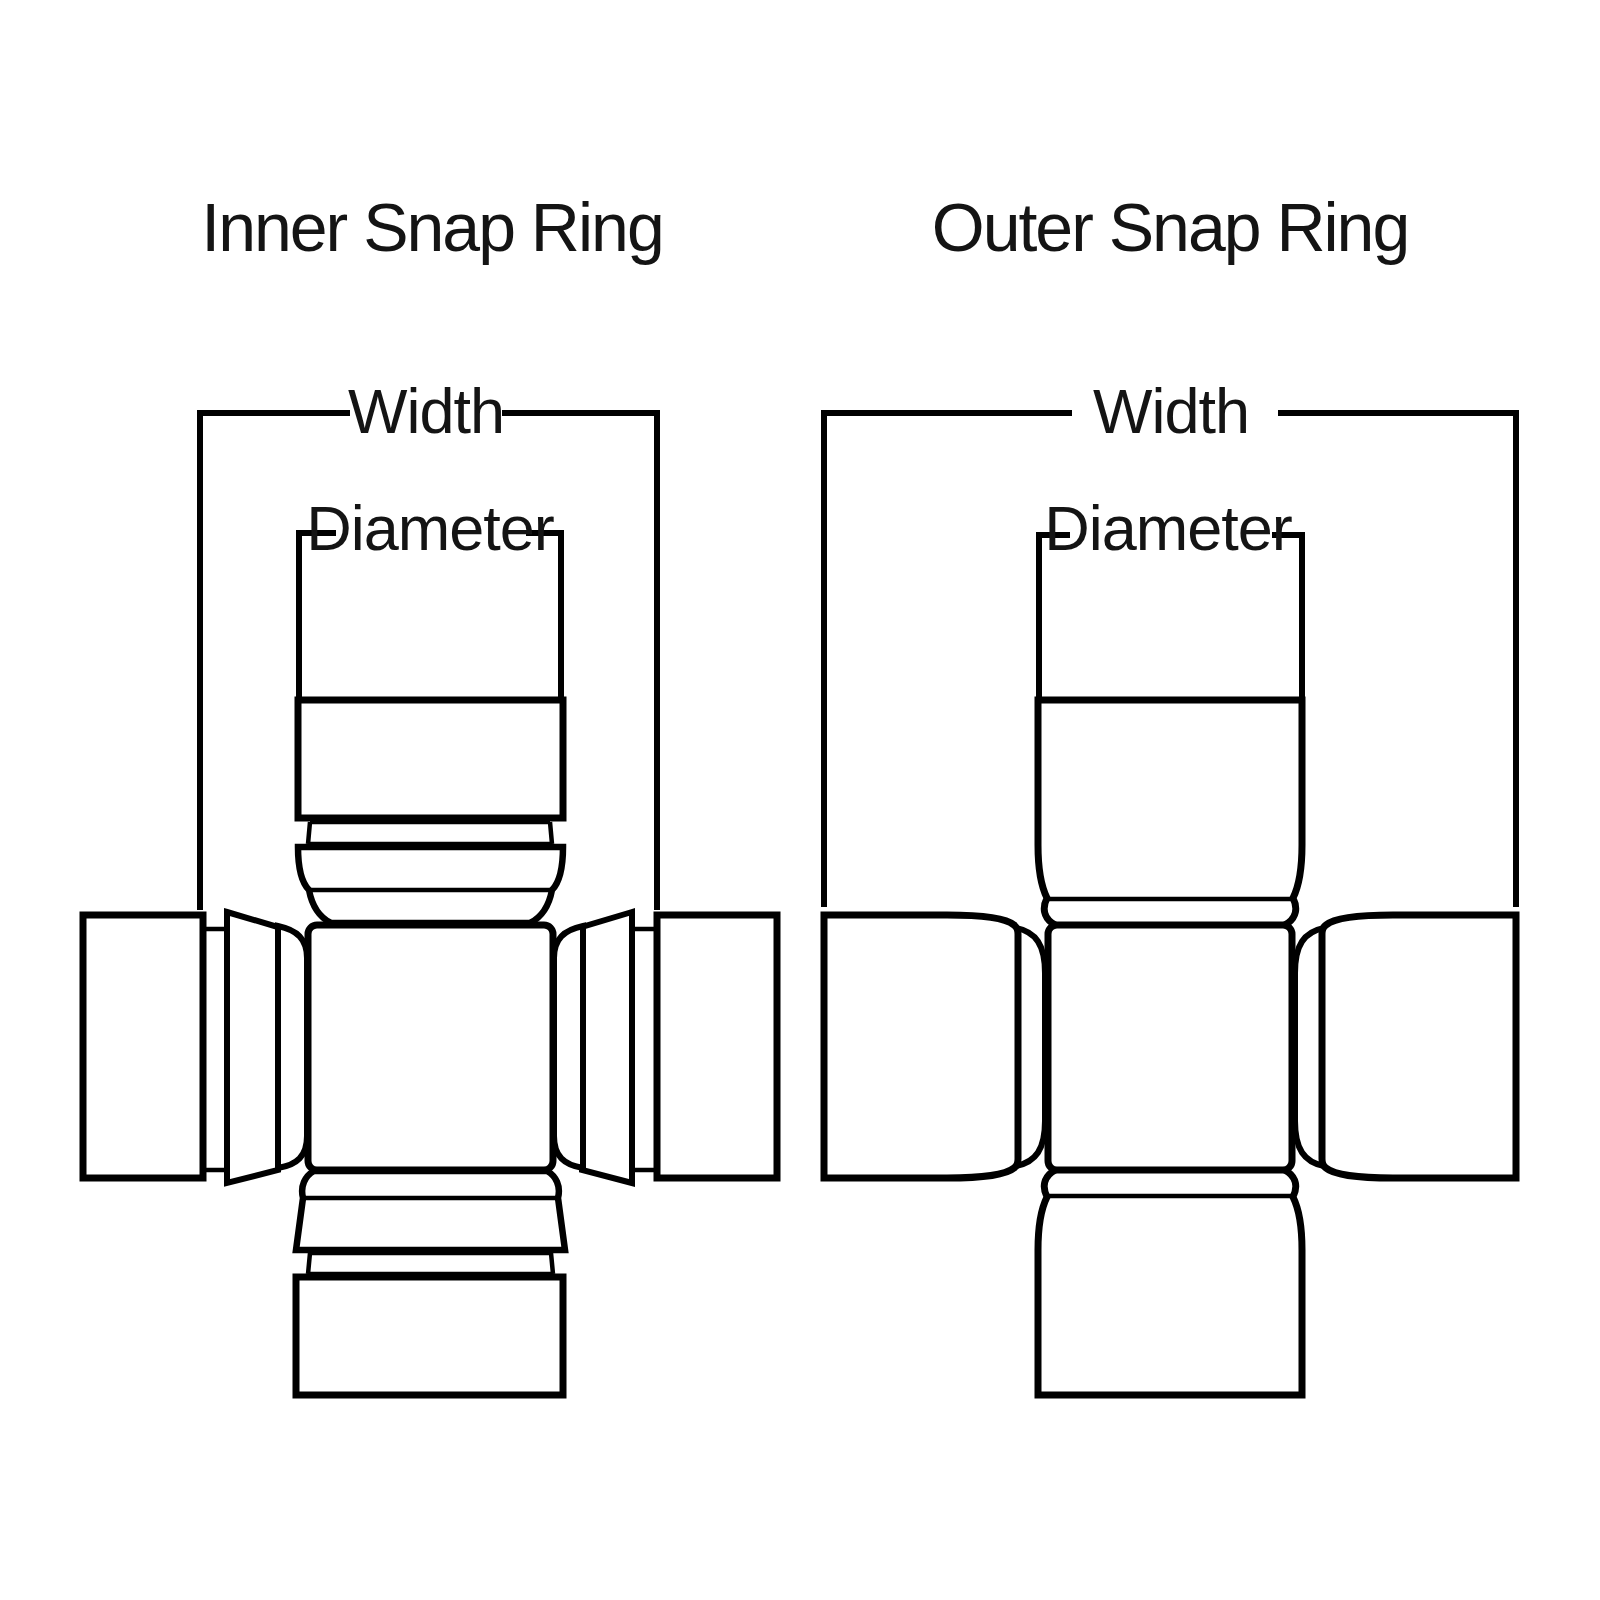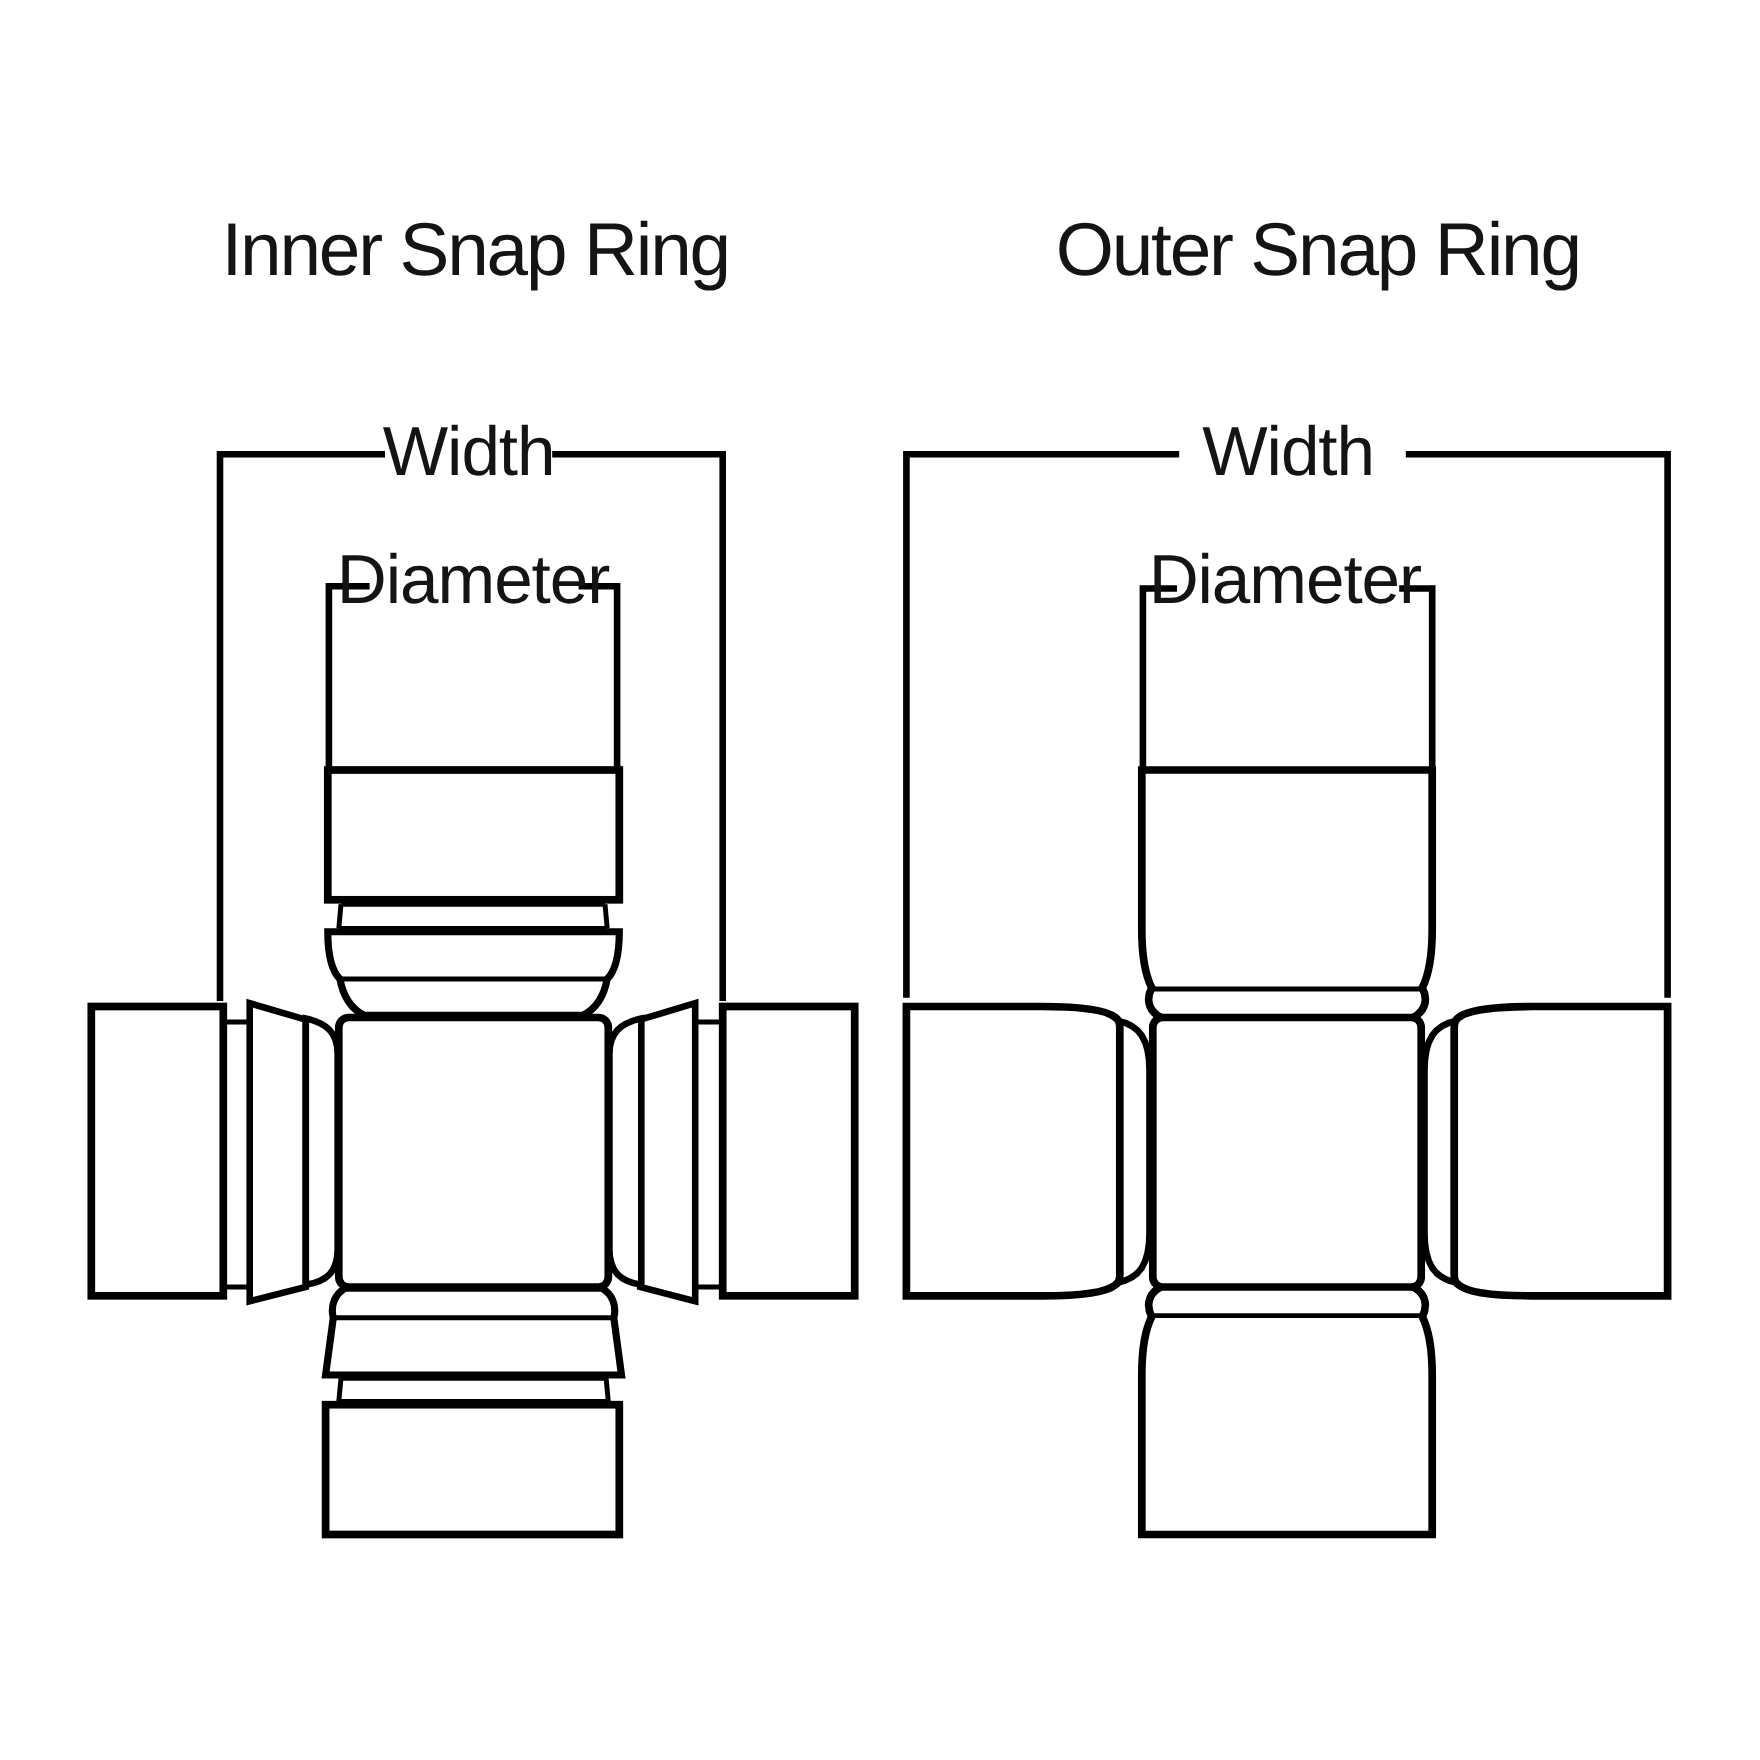--- a/index.html
+++ b/index.html
@@ -88,21 +88,21 @@
       <path fill="#ffffff" stroke-width="7" d="M824,915 L947,915 C988,915 1007,919 1014,925 C1017,927 1018,930 1018,934 L1018,1159 C1018,1163 1017,1166 1014,1168 C1007,1174 988,1178 947,1178 L824,1178 Z"></path>
 
       <path fill="#ffffff" stroke-width="6" d="M1324,928 C1304,932 1295,945 1295,973 L1295,1121 C1295,1149 1304,1162 1324,1166 Z"></path>
       <path fill="#ffffff" stroke-width="7" d="M1516,915 L1393,915 C1352,915 1333,919 1326,925 C1323,927 1322,930 1322,934 L1322,1159 C1322,1163 1323,1166 1326,1168 C1333,1174 1352,1178 1393,1178 L1516,1178 Z"></path>
 
       <rect fill="#ffffff" stroke-width="7" x="1048" y="925" width="244" height="245" rx="9"></rect>
     </g>
   </svg>
 
   <div class="label title" style="left:432px; top:227px;">Inner Snap Ring</div>
-  <div class="label title" style="left:1170px; top:227px;margin-left:28px;">Outer Snap Ring</div>
+  <div class="label title" style="left:1170px; top:227px;">Outer Snap Ring</div>
 
   <div class="label dim-label" style="left:426px; top:411px;">Width</div>
   <div class="label dim-label" style="left:1171px; top:411px;">Width</div>
 
   <div class="label dim-label" style="left:430px; top:528px;">Diameter</div>
   <div class="label dim-label" style="left:1168px; top:528px;">Diameter</div>
 
 </div>
 
 </body></html>

